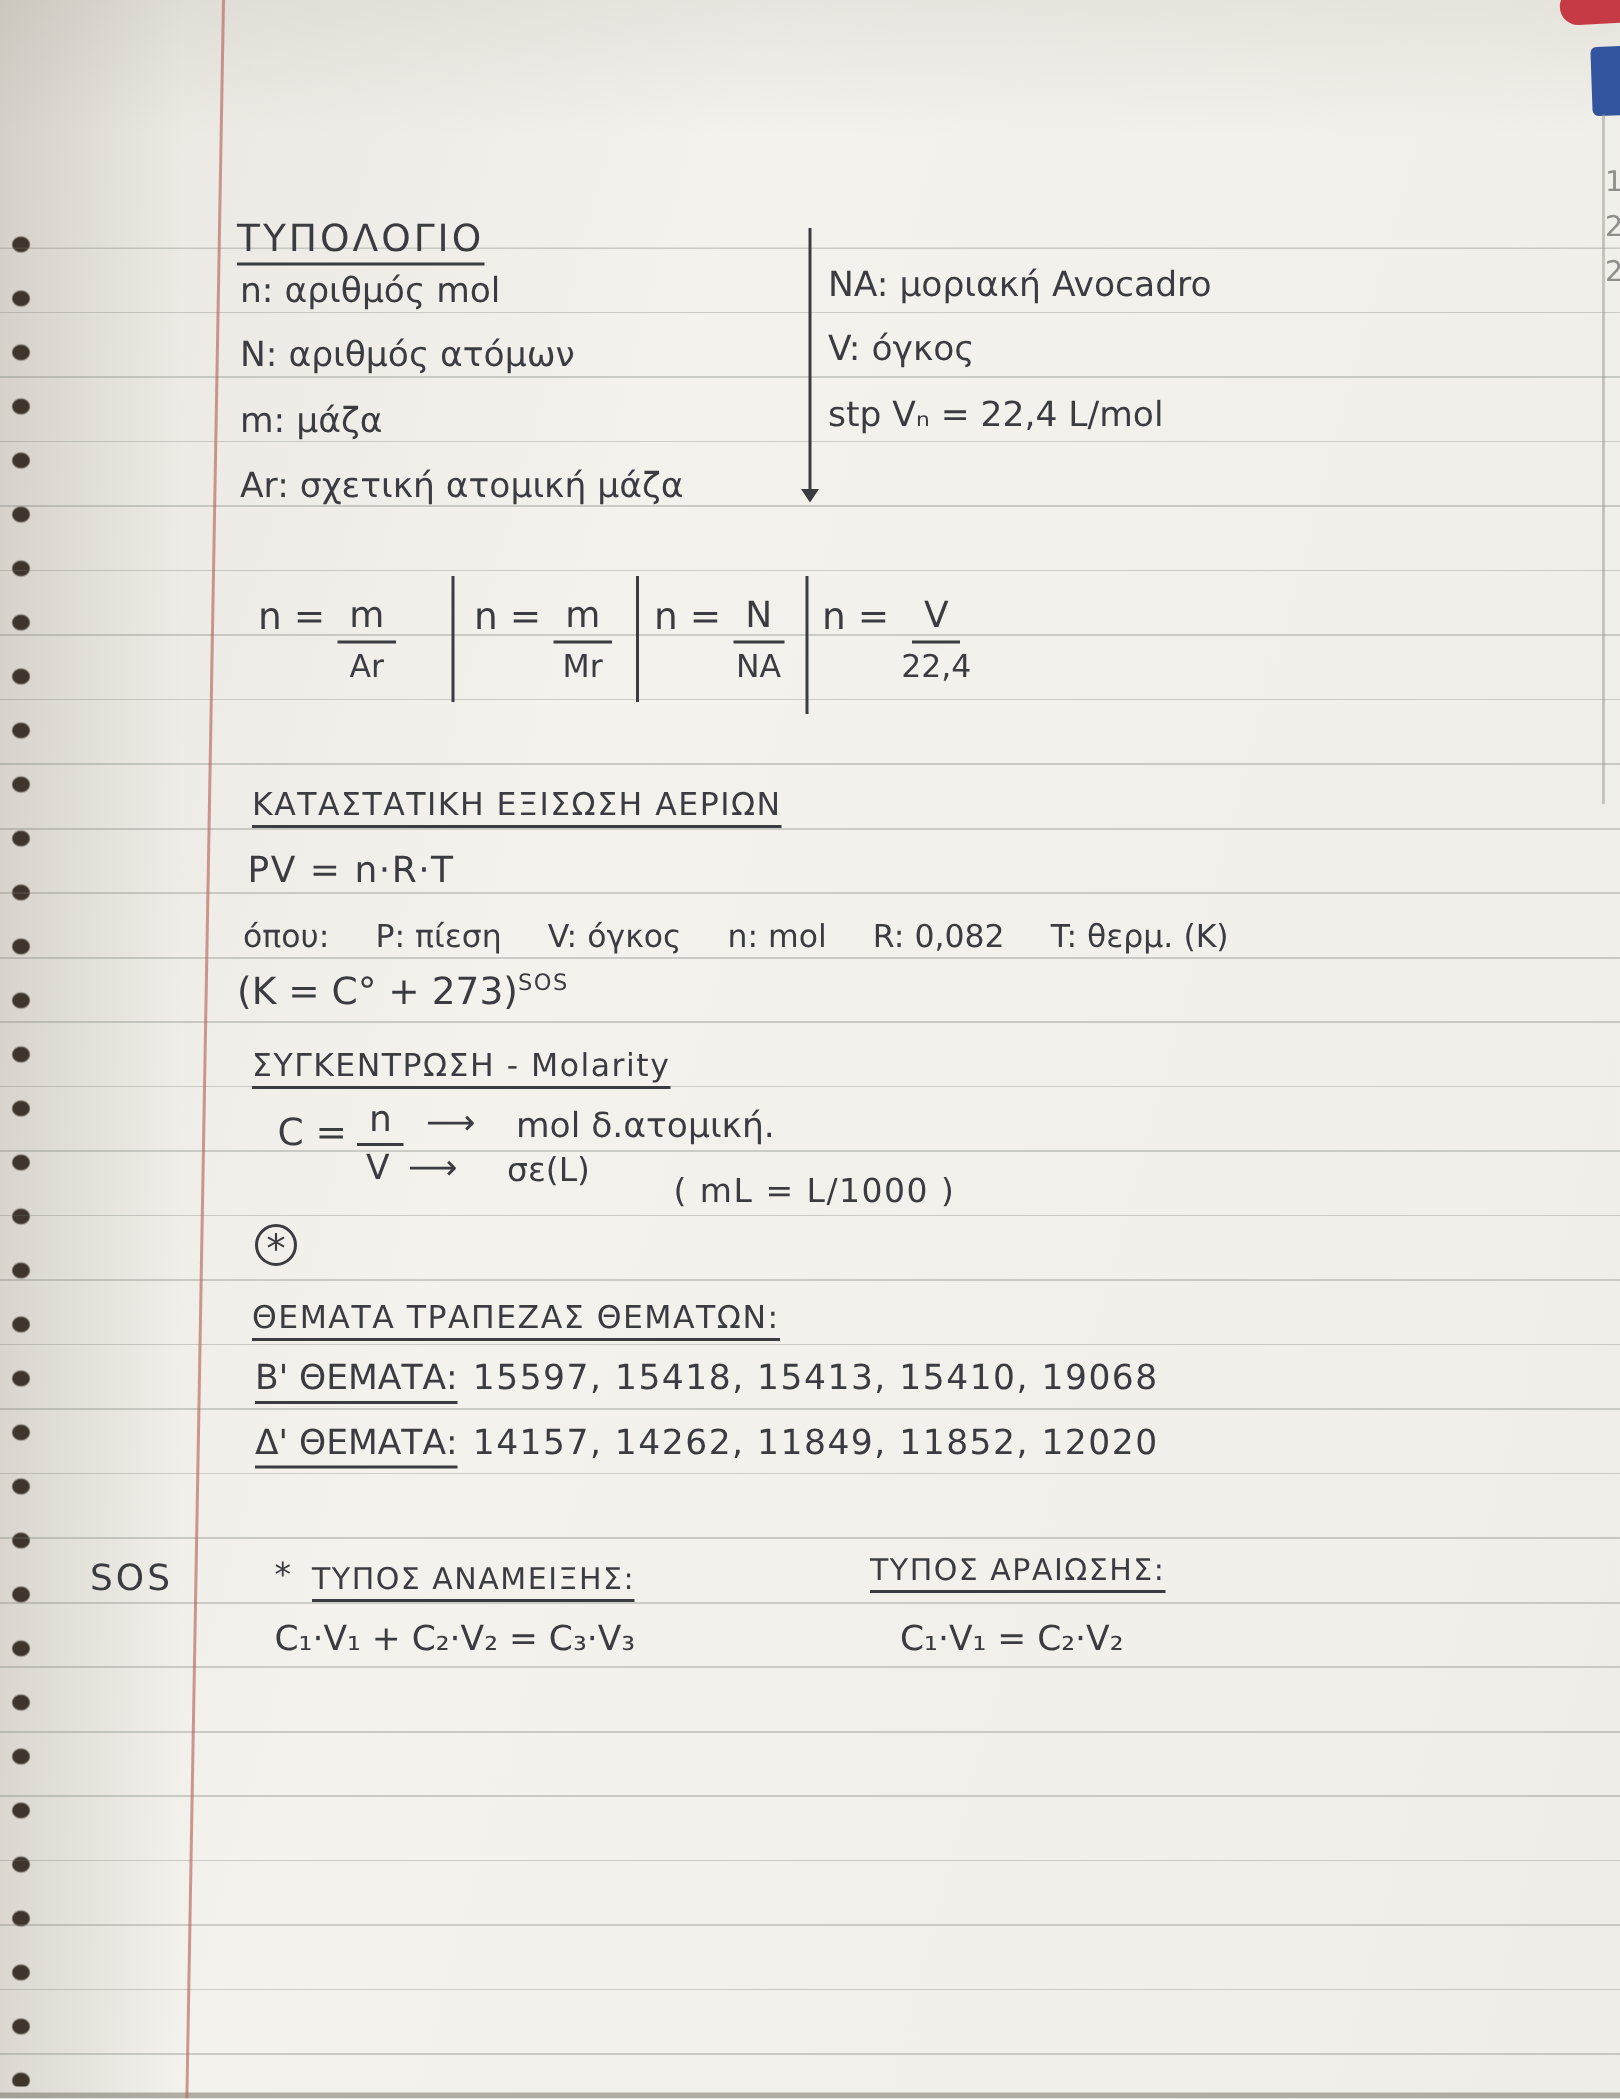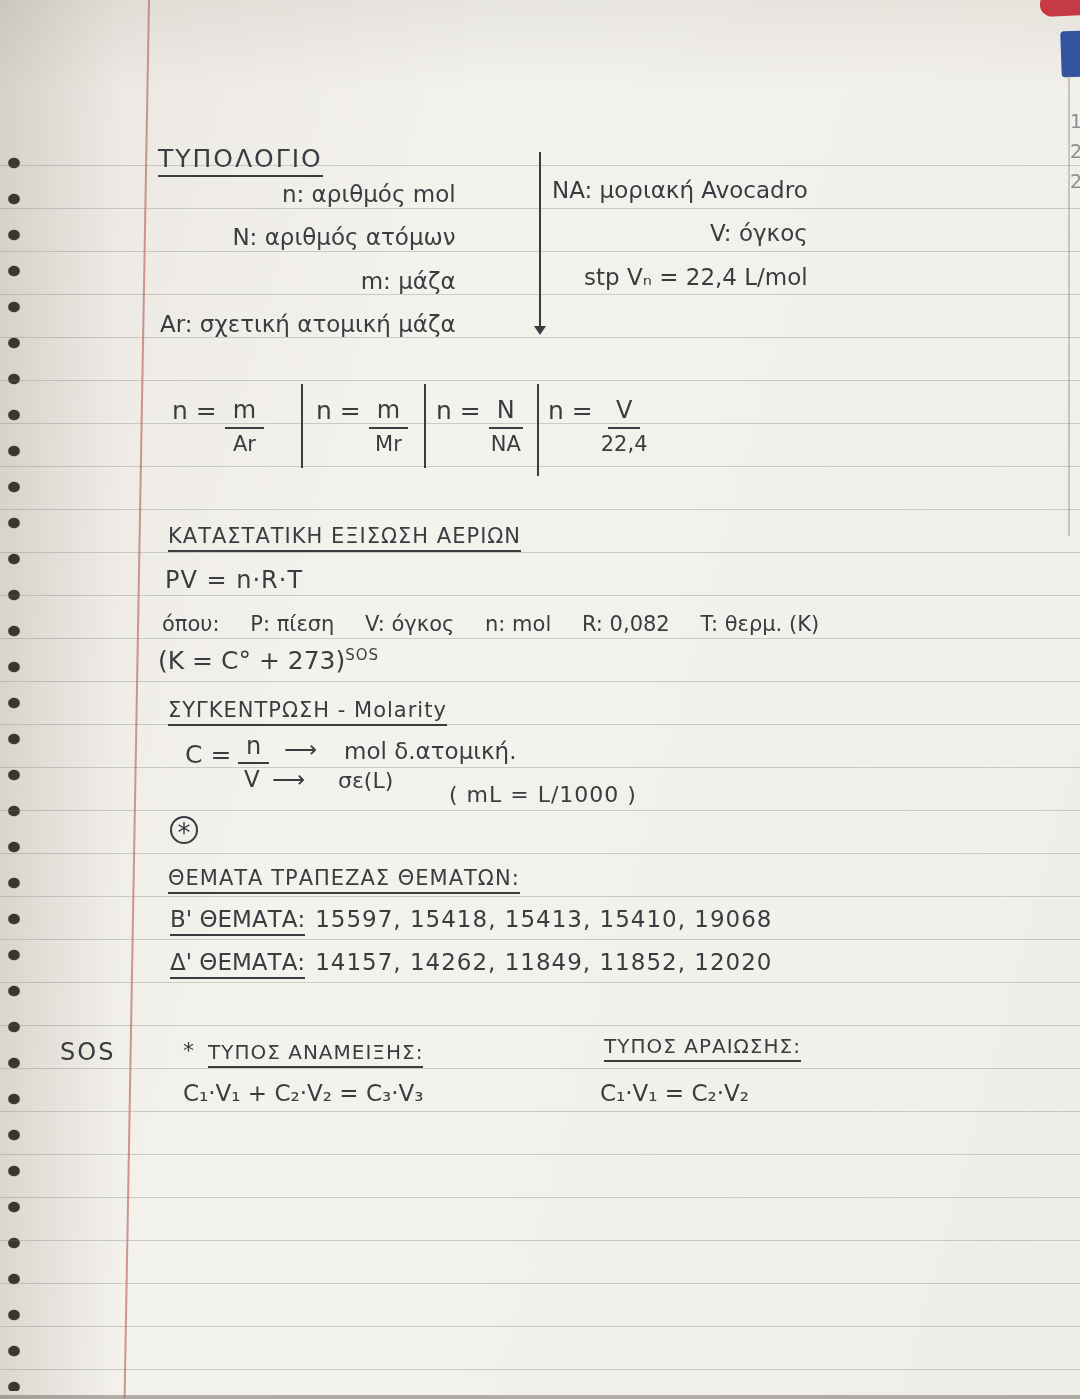--- a/index.html
+++ b/index.html
@@ -22,21 +22,21 @@
   .margin-line{position:absolute;left:148px;top:0;bottom:0;width:2px;
     background:rgba(181,101,92,.65);transform:rotate(1deg);transform-origin:top center;}
   .corner-red{position:absolute;right:-8px;top:-5px;width:48px;height:21px;background:#c53a45;
     border-radius:8px 0 0 12px;transform:rotate(-3deg);}
   .corner-blue{position:absolute;right:-5px;top:31px;width:24px;height:46px;background:#32549e;
     border-radius:4px;transform:rotate(-2deg);}
   .page-edge{position:absolute;left:1068px;top:76px;width:2px;height:460px;background:rgba(150,145,135,.45);}
   .edge-num{position:absolute;left:1070px;width:11px;overflow:hidden;font-size:19px;color:#8f8e8b;}
   .en1{top:110px;} .en2{top:140px;} .en3{top:170px;}
   
-  .hw{position:absolute;white-space:nowrap;color:#3b3c42;font-family:"DejaVu Sans",sans-serif;text-align:right;}
+  .hw{position:absolute;white-space:nowrap;color:#3b3c42;font-family:"DejaVu Sans",sans-serif;}
   .u{border-bottom:2px solid #3b3c42;padding-bottom:2px;}
   .title{left:158px;top:144px;font-size:25px;letter-spacing:2px;}
   .defs{font-size:23px;line-height:43.3px;}
   .defs-left{left:160px;top:173px;}
   .defs-right{left:552px;top:169px;}
   .col-divider{left:539px;top:152px;width:2px;height:176px;background:#3b3c42;}
   .col-arrow{left:534px;top:326px;width:0;height:0;border-left:6px solid transparent;
     border-right:6px solid transparent;border-top:9px solid #3b3c42;}
   .frac-formula{display:flex;align-items:flex-start;gap:8px;font-size:25px;top:396px;}
   .f1{left:172px;} .f2{left:316px;} .f3{left:436px;} .f4{left:548px;}
@@ -63,21 +63,21 @@
   .ml-note{left:425px;top:782px;font-size:22px;letter-spacing:1px;margin-left:24px;}
   .marker-circle{left:170px;top:816px;width:28px;height:28px;border:2.5px solid #3b3c42;border-radius:50%;
     display:flex;align-items:center;justify-content:center;font-size:26px;line-height:1;padding-top:6px;box-sizing:border-box;}
   .bank-head{left:168px;top:866px;}
   .bank-row{font-size:23px;}
   .br1{left:170px;top:906px;} .br2{left:170px;top:949px;}
   .bank-row .nums{margin-left:10px;letter-spacing:1px;}
   .sos-note{left:60px;top:1038px;font-size:24px;letter-spacing:2px;}
   .mix-star{left:183px;top:1038px;font-size:22px;}
   .mix-head{left:208px;top:1040px;font-size:20px;letter-spacing:1px;}
-  .dil-head{left:580px;top:1034px;font-size:20px;letter-spacing:1px;margin-left:24px;}
+  .dil-head{left:580px;top:1034px;font-size:20px;letter-spacing:1px;}
   .mix-formula{left:183px;top:1080px;font-size:23px;}
   .dil-formula{left:600px;top:1080px;font-size:23px;}
 </style>
 </head>
 <body>
 
 <div class="left-shade"></div>
 <div class="top-shade"></div>
 <div class="spiral"></div>
 <div class="rules"></div>

